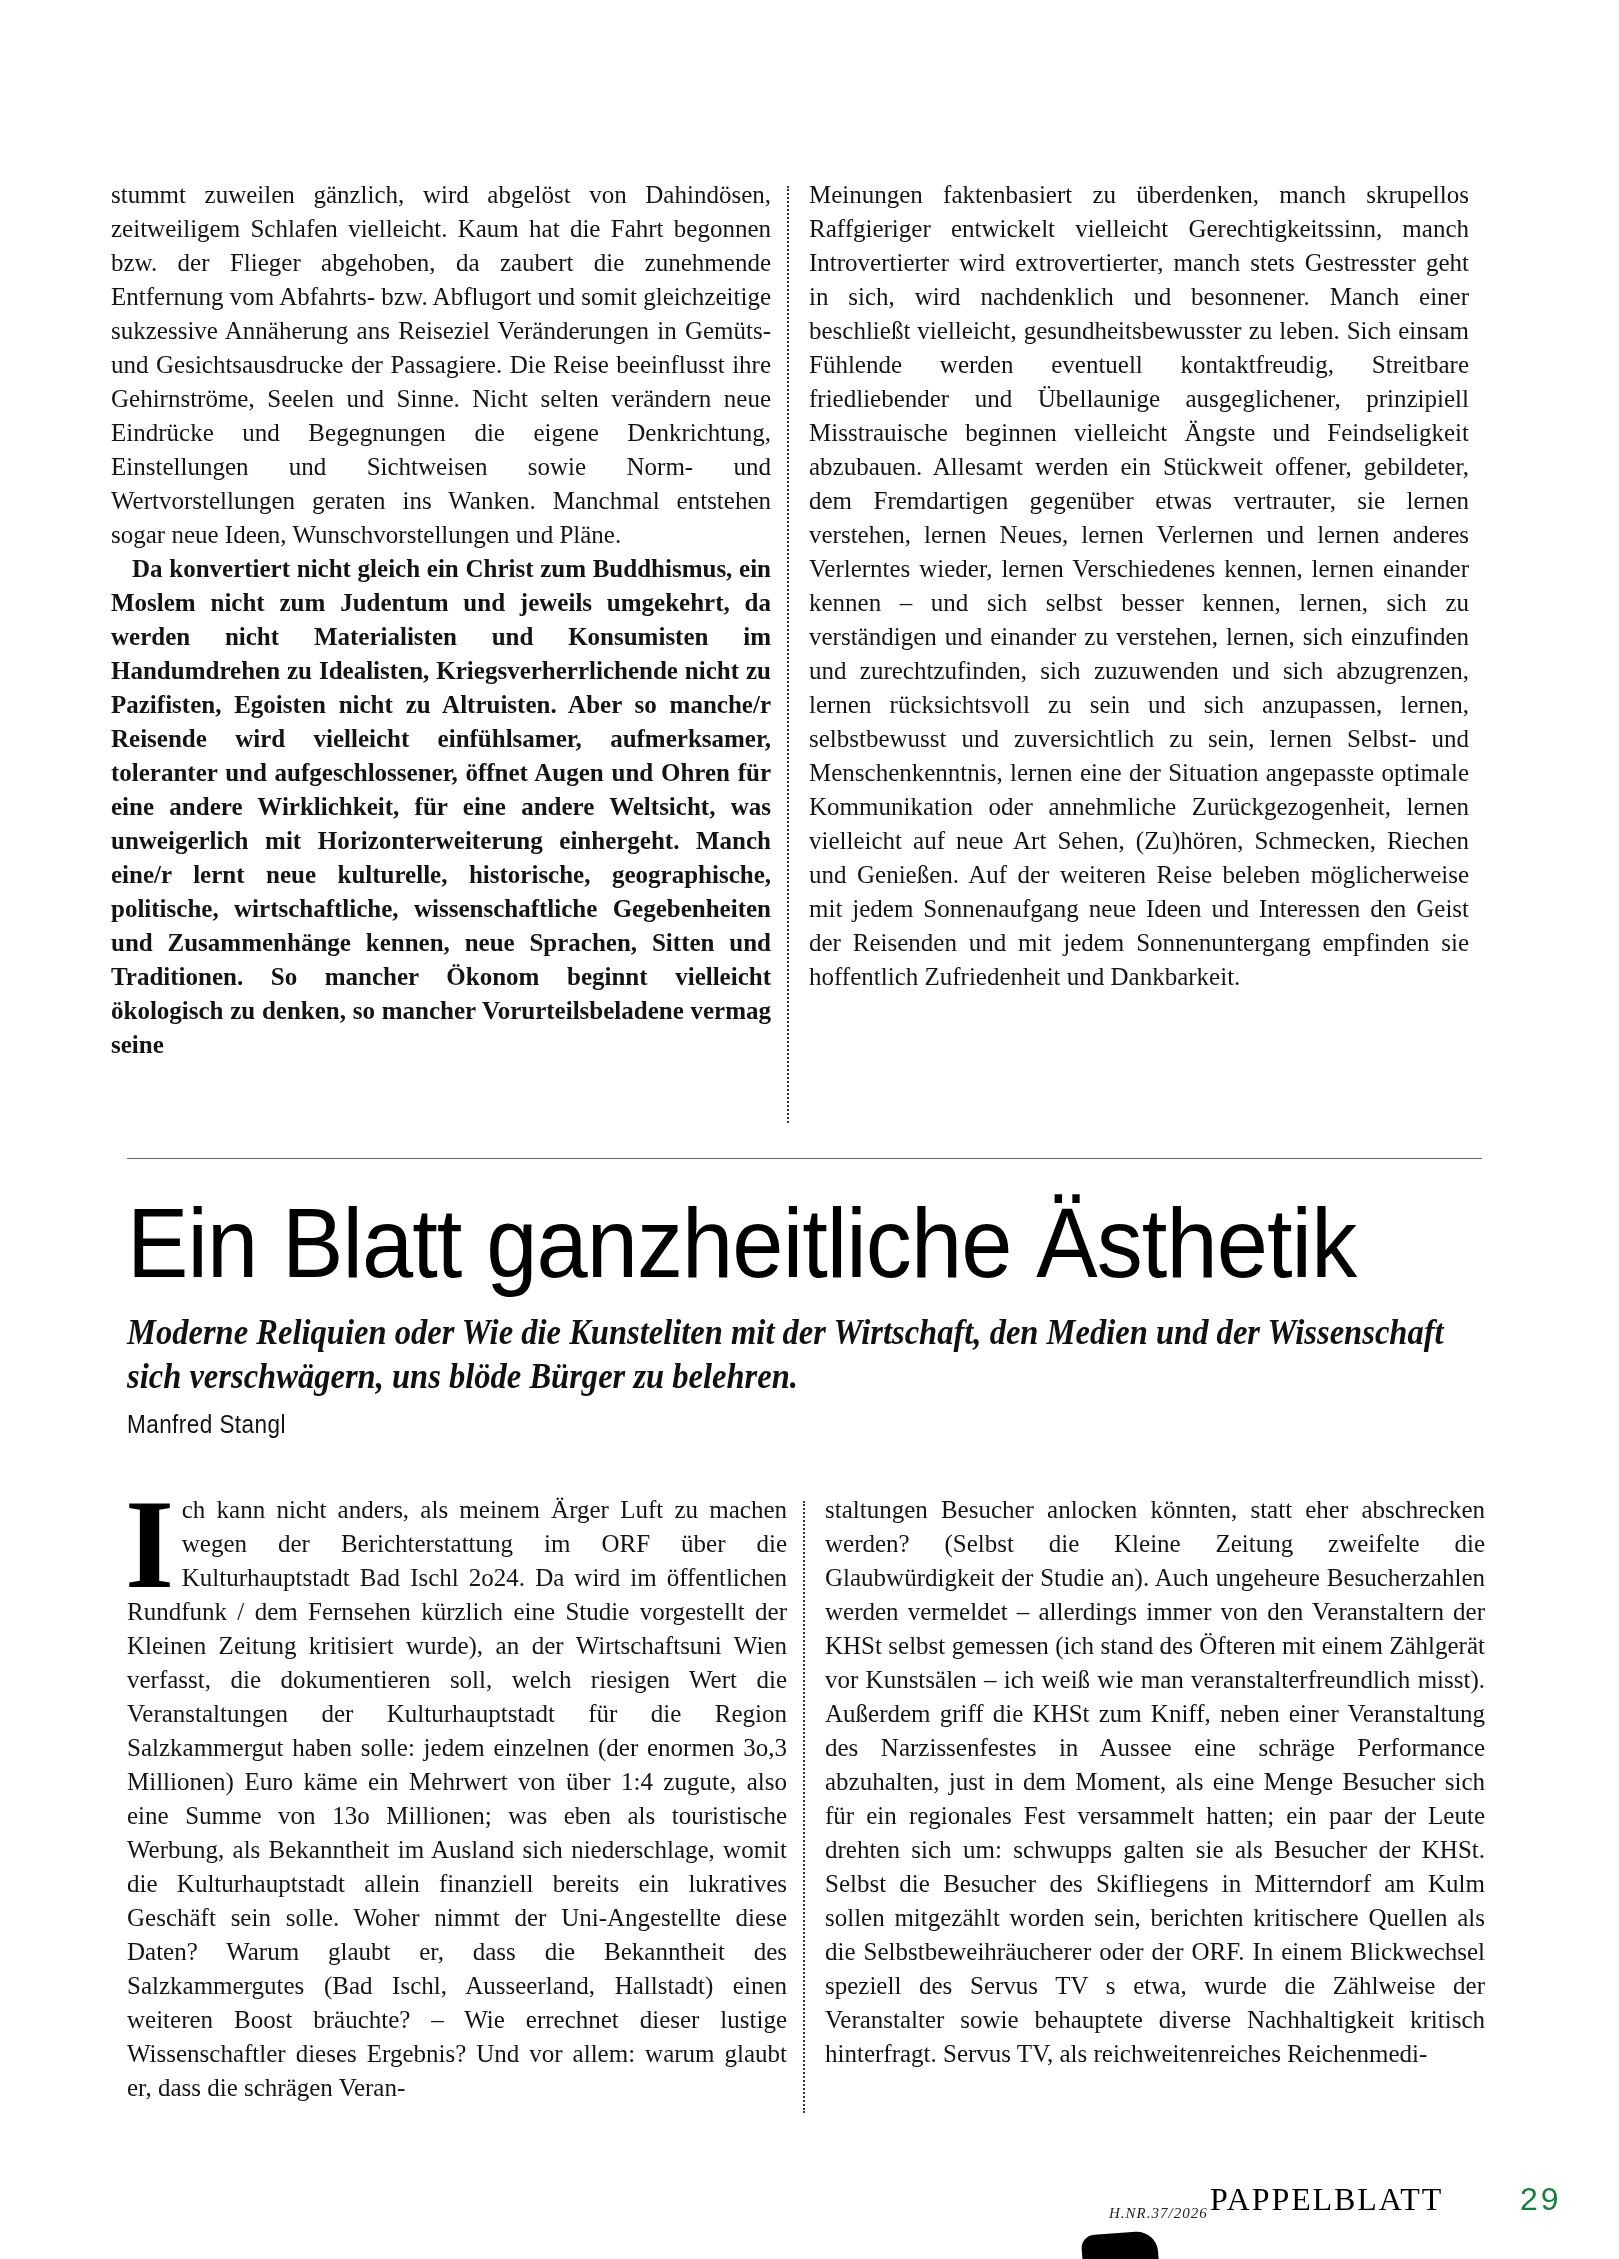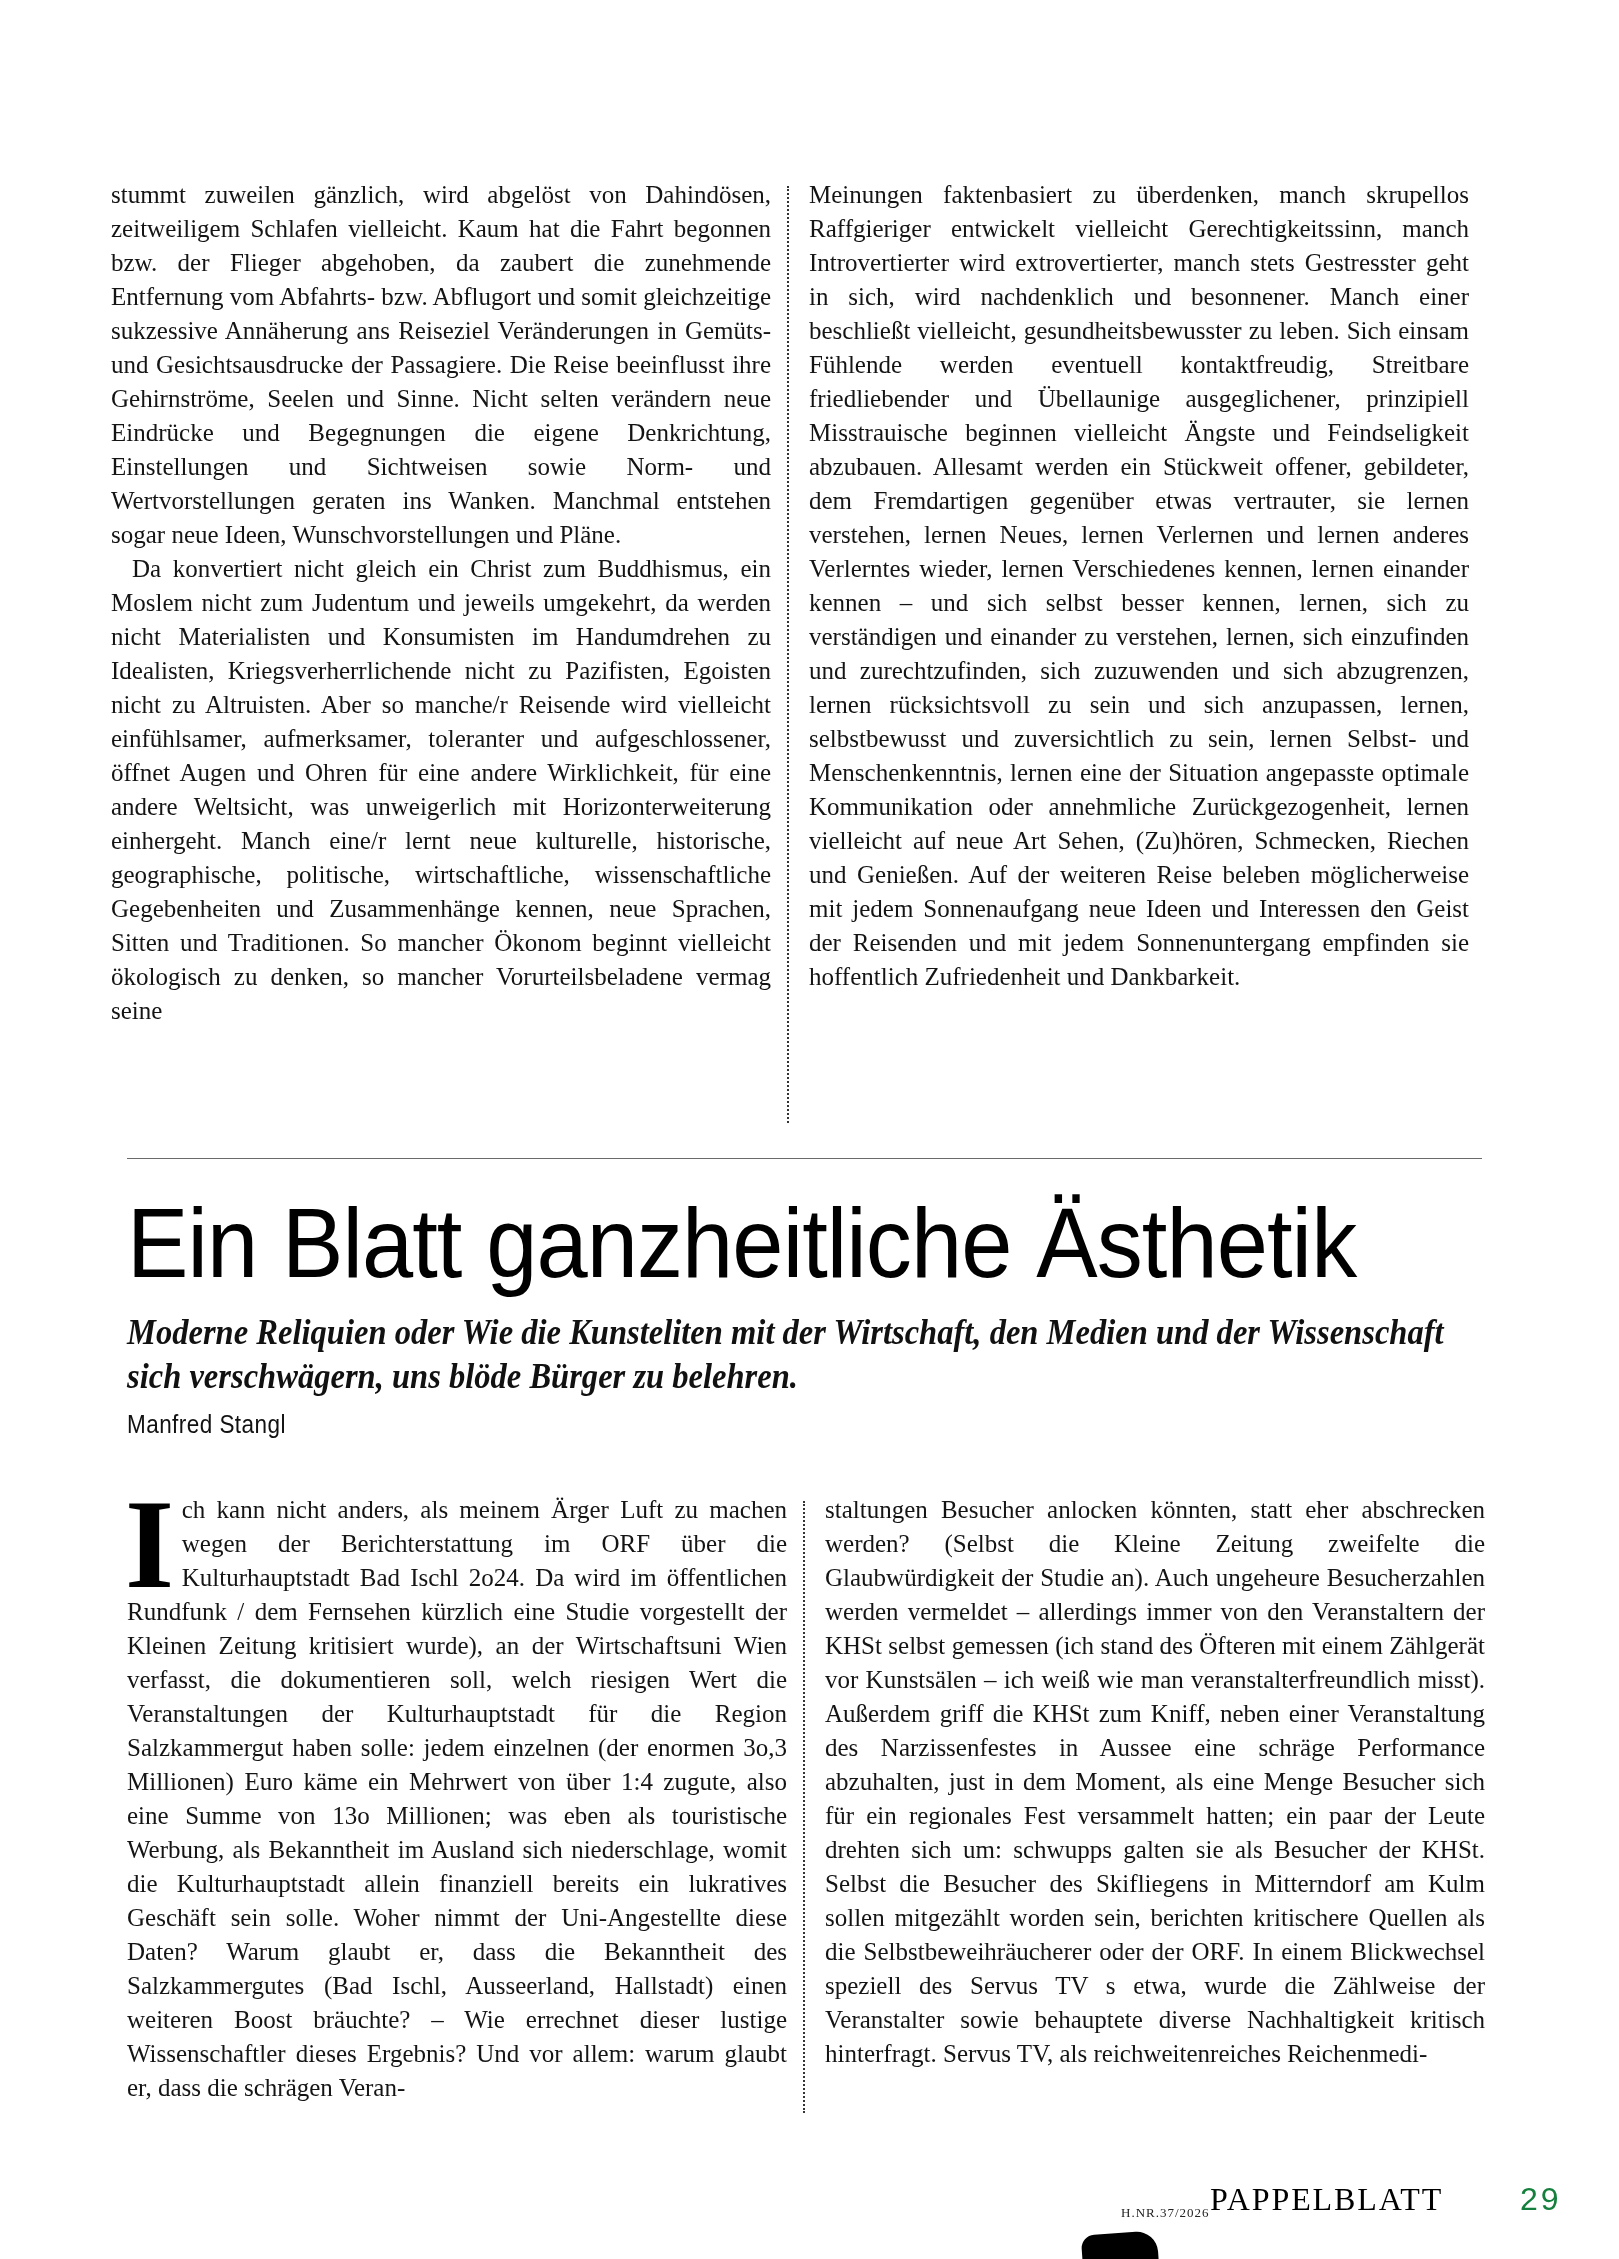--- a/index.html
+++ b/index.html
@@ -2,32 +2,32 @@
 <html><head>
 <meta charset="utf-8">
 <style>
   html, body { margin:0; padding:0; background:#ffffff; }
   body { width:1619px; height:2260px; position:relative; overflow:hidden; color:#111; }
   .top-section { position:absolute; left:111px; top:178px; width:1355px; height:956px; }
   .col { position:absolute; top:0; width:660px; }
   .col-left { left:0; }
   .col-right { left:698px; }
   .col p { margin:0; font-family:"Liberation Serif", serif; font-size:25px; line-height:34px; text-align:justify; hyphens:manual; color:#141414; }
-  .col p.indent { text-indent:21px; }
+  .col p.indent { text-indent:21px;font-weight:bold; }
   .col-divider { position:absolute; left:676px; top:7.6px; width:0; border-left:2.9px dotted #333; }
   .top-divider { height:937px; }
   .hr { position:absolute; left:127px; top:1158px; width:1355px; height:0; border-top:1.9px solid #6a6a6a; }
   .headline { position:absolute; left:127px; top:1193px; width:1376px; margin:0; font-family:"Liberation Sans Narrow","Liberation Sans", sans-serif; font-size:99px; font-weight:normal; line-height:1; letter-spacing:-1px; transform:scaleX(0.93); transform-origin:left top; white-space:nowrap; color:#000; }
   .subtitle { position:absolute; left:127px; top:1311px; width:1434px; margin:0; font-family:"Liberation Serif", serif; font-style:italic; font-size:35px; line-height:44px; color:#111; transform:scaleX(0.93); transform-origin:left top; }
   .author { position:absolute; left:127px; top:1410px; margin:0; font-family:"Liberation Sans", sans-serif; font-size:25px; letter-spacing:0.5px; color:#111; transform:scaleX(0.9); transform-origin:left top; }
   .bottom-section { position:absolute; left:127px; top:1493px; width:1355px; height:612px; }
   .bottom-divider { height:612px; }
   .dropcap { float:left; font-family:"Liberation Serif", serif; font-size:126px; line-height:99px; margin:1.9px 7.6px 0 -1.9px; font-weight:bold; color:#000; }
   .footer { position:absolute; top:2181px; left:1109px; width:478px; height:57px; }
-  .issue { position:absolute; left:12px; top:24px; font-family:"Liberation Serif", serif; font-size:13px; letter-spacing:1px; color:#222; }
+  .issue { position:absolute; left:0; top:24px; font-family:"Liberation Serif", serif; font-style:italic; font-size:15px; letter-spacing:1px; color:#222; }
   .mag-name { position:absolute; left:101px; top:0; font-family:"Liberation Serif", serif; font-size:32px; letter-spacing:1.9px; color:#000; }
   .page-num { position:absolute; left:411px; top:0; font-family:Liberation Sans, sans-serif; font-size:32px; letter-spacing:2.9px; color:#15803d; }
   .blob { position:absolute; left:1082px; top:2233px; width:76px; height:38px; background:#000; border-radius:13.4px 21px 0 0; transform:rotate(-4deg); }
 </style>
 </head>
 <body>
 
 <section class="top-section">
   <div class="col col-left">
     <p>stummt zuweilen gänzlich, wird abgelöst von Dahindösen, zeitweiligem Schlafen vielleicht. Kaum hat die Fahrt begonnen bzw. der Flieger abgehoben, da zaubert die zunehmende Entfernung vom Abfahrts- bzw. Abflugort und somit gleichzeitige sukzessive Annäherung ans Reiseziel Veränderungen in Gemüts- und Gesichtsausdrucke der Passagiere. Die Reise beeinflusst ihre Gehirnströme, Seelen und Sinne. Nicht selten verändern neue Eindrücke und Begegnungen die eigene Denkrichtung, Einstellungen und Sichtweisen sowie Norm- und Wertvorstellungen geraten ins Wanken. Manchmal entstehen sogar neue Ideen, Wunschvorstellungen und Pläne.</p>

